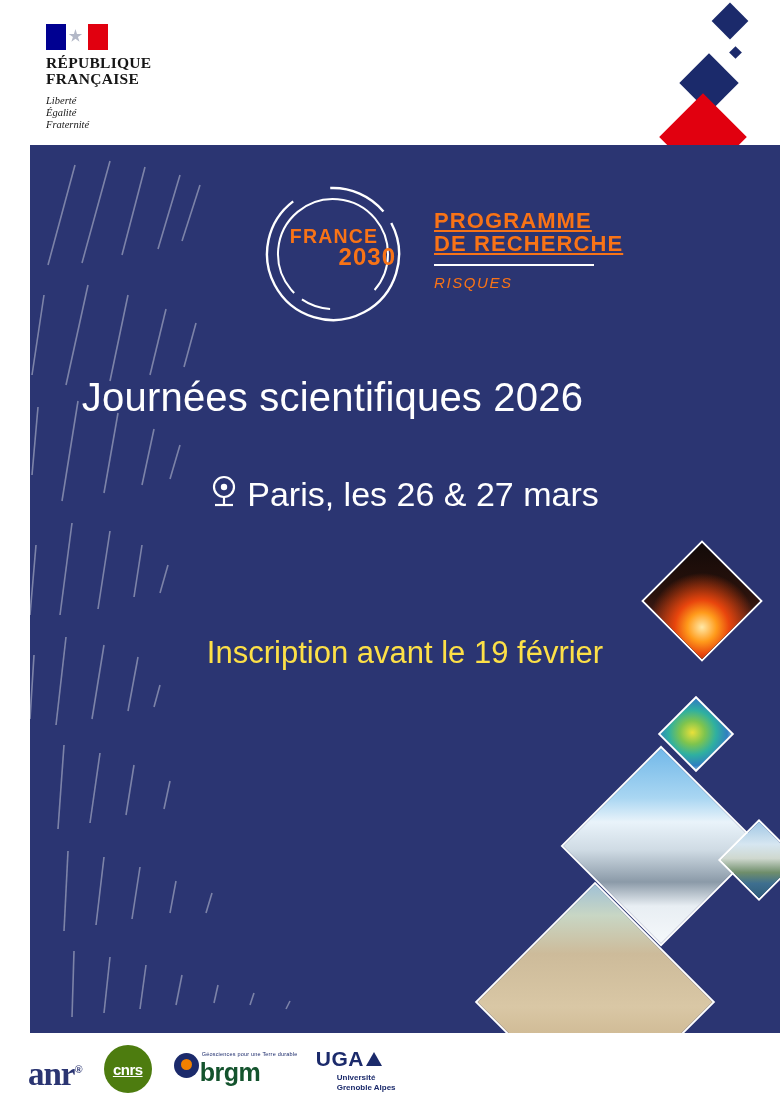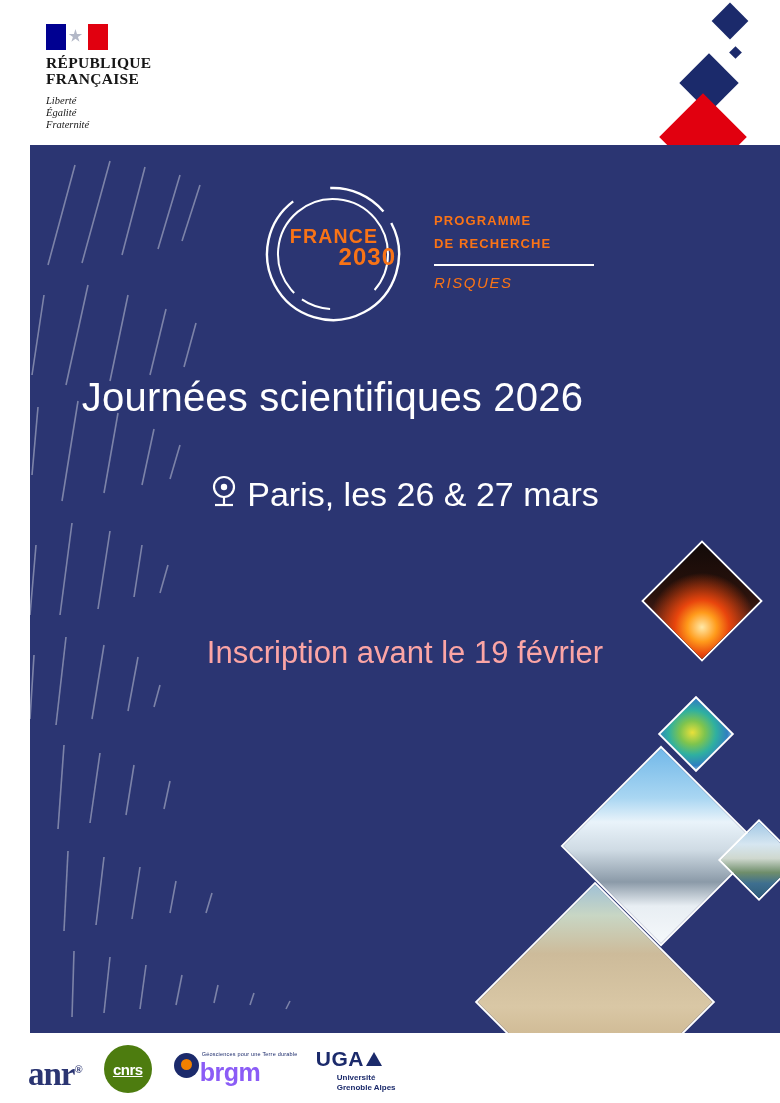--- a/index.html
+++ b/index.html
@@ -129,25 +129,26 @@
     font-weight: bold;
     letter-spacing: 1px;
   }
   .logo-text {
     position: absolute;
     left: 172px;
     top: 36px;
     width: 190px;
   }
   .logo-text .l1, .logo-text .l2 {
-    font-size: 13px;
+    font-size: 22px;
     font-weight: bold;
     letter-spacing: 1.1px;
     line-height: 23px;
     text-transform: uppercase;
+    text-decoration: underline;
   }
   .logo-rule {
     width: 160px;
     height: 1.5px;
     background: #ffffff;
     margin: 9px 0 8px 0;
   }
   .logo-text .l3 {
     font-size: 15px;
     letter-spacing: 1.6px;
@@ -179,21 +180,21 @@
     justify-content: center;
     gap: 10px;
   }
   .pin-icon { display: inline-block; line-height: 0; }
   .deadline {
     position: absolute;
     left: 0;
     top: 490px;
     width: 750px;
     text-align: center;
-    color: #fca5a5;
+    color: #fde047;
     font-size: 31px;
     font-weight: 300;
   }
 
   
   .photo {
     position: absolute;
     transform: rotate(45deg);
     overflow: hidden;
     border: 2px solid #ffffff;
@@ -281,21 +282,21 @@
     font-size: 5.5px;
     color: #1b2a6b;
     letter-spacing: .2px;
     white-space: nowrap;
   }
   .brgm-word {
     position: absolute;
     left: 26px; top: 13px;
     font-size: 25px;
     font-weight: bold;
-    color: #8b5cf6;
+    color: #14532d;
     letter-spacing: -.5px;
   }
   .brgm-dot {
     position: absolute;
     left: 0; top: 8px;
     width: 25px; height: 25px;
     border-radius: 50%;
     background: #1b2a6b;
   }
   .brgm-dot::after {

